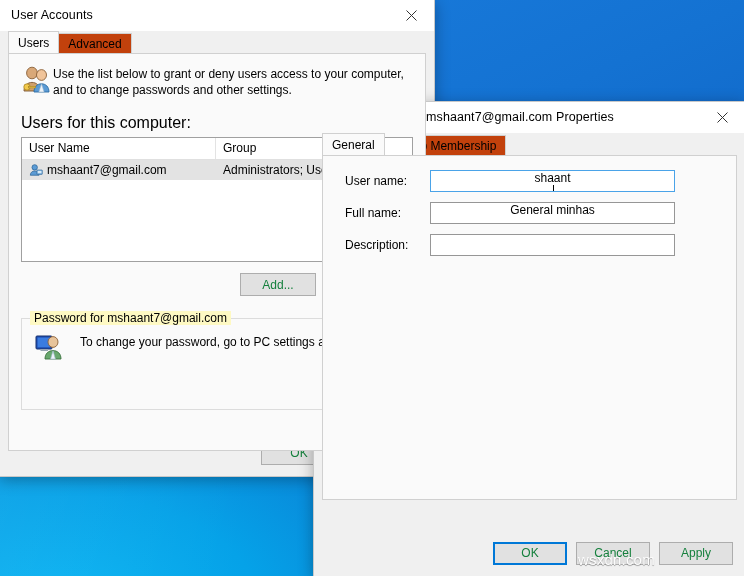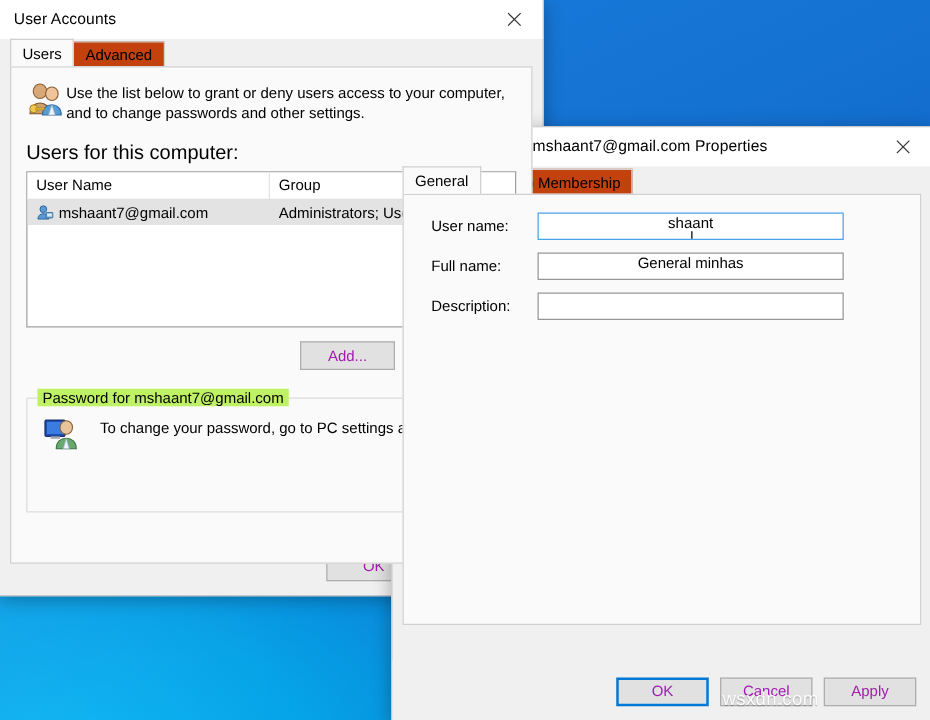--- a/index.html
+++ b/index.html
@@ -186,38 +186,38 @@
   .btn {
     min-width: 76px;
     height: 23px;
     background: #e1e1e1;
     border: 1px solid #adadad;
     font-size: 12px;
     display: flex;
     align-items: center;
     justify-content: center;
     box-sizing: border-box;
-    color: #a21caf;
+    color: #15803d;
   }
   .btn.disabled { color: #a0a0a0; border-color: #c4c4c4; background: #e3e3e3; }
   .btn.default  { border: 2px solid #0078d7; background: #e1e1e1; }
 
   
   .groupbox {
     margin-top: 22px;
     border: 1px solid #dcdcdc;
     position: relative;
     height: 92px;
     box-sizing: border-box;
   }
   .groupbox-title {
     position: absolute;
     top: -8px;
     left: 8px;
-    background: #bef264;
+    background: #fef9c3;
     padding: 0 4px;
     font-size: 12px;
   }
   .gb-body {
     display: flex;
     gap: 14px;
     padding: 12px 12px 0 12px;
   }
   .gb-text { font-size: 12px; line-height: 16px; padding-top: 3px; }
   .gb-btnrow {

